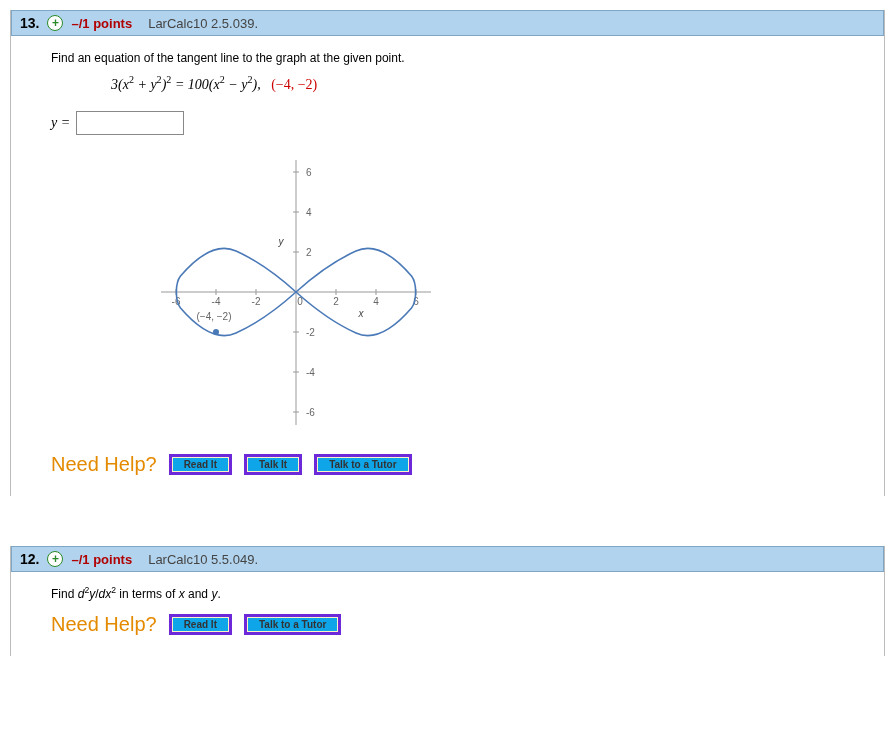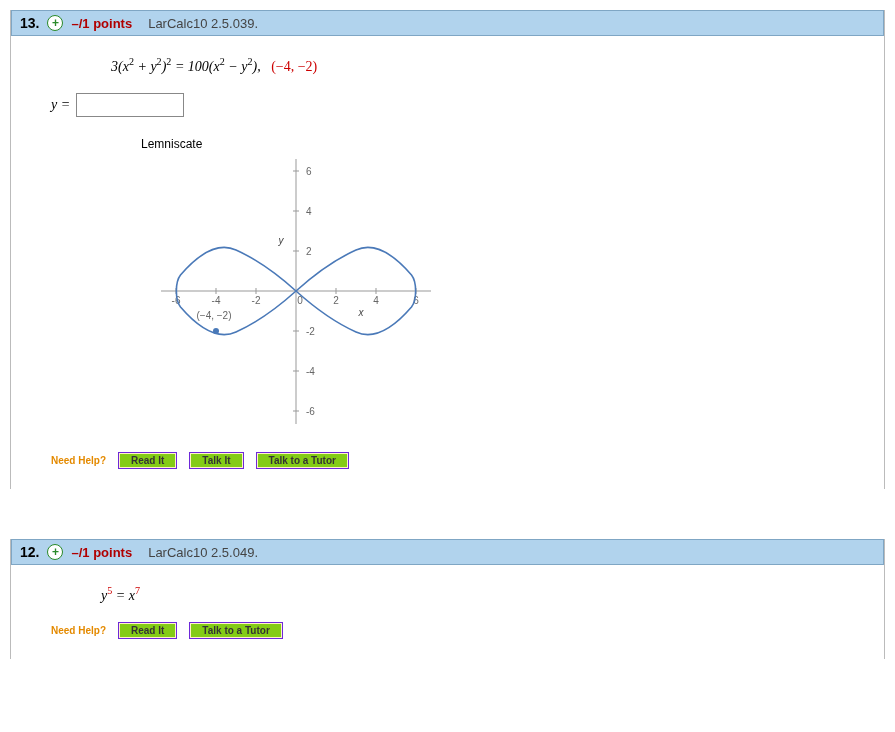--- a/index.html
+++ b/index.html
@@ -98,26 +98,26 @@
     margin: 0 0 20px 100px;
   }
   .help-row {
     display: flex;
     align-items: center;
     gap: 12px;
     margin-top: 12px;
   }
   .need-help {
     color: #e48a00;
-    font-weight: bold;
-    font-size: 10px;
+    font-weight: normal;
+    font-size: 20px;
   }
   .help-btn {
-    background: #84cc16;
-    border: 1px solid #6d28d9;
+    background: #0ea5e9;
+    border: 3px solid #6d28d9;
     padding: 2px 12px;
     font-family: Arial, sans-serif;
     font-size: 10px;
     font-weight: bold;
     color: #333;
     cursor: pointer;
     box-shadow: inset 0 0 0 1px #fff3c8;
   }
   sup { font-size: 0.72em; vertical-align: super; line-height: 0; font-style: normal;}
 </style>
@@ -125,29 +125,29 @@
 <body>
 
 <div class="question">
   <div class="q-header">
     <span class="q-num">13.</span>
     <span class="plus-icon">+</span>
     <span class="points">–/1 points</span>
     <span class="source">LarCalc10 2.5.039.</span>
   </div>
   <div class="q-body">
+    <div class="prompt">Find an equation of the tangent line to the graph at the given point.</div>
     <div class="equation-line">
       <span>3(</span>x<sup>2</sup><span> + </span>y<sup>2</sup><span>)</span><sup>2</sup><span> = 100(</span>x<sup>2</sup><span> − </span>y<sup>2</sup><span>),</span>&nbsp;&nbsp;&nbsp;<span class="point-red">(−4, −2)</span>
     </div>
     <div class="answer-row">
       <span class="answer-label">y =</span>
       <input class="answer-input" type="text" style="">
     </div>
 
-    <div class="graph-title">Lemniscate</div>
     <div class="graph-box">
       <svg width="290" height="275" viewBox="0 0 290 275">
 
         <g stroke="#999" stroke-width="1" fill="none">
           <line x1="10" y1="137" x2="280" y2="137"></line>
           <line x1="145" y1="5" x2="145" y2="270"></line>
         </g>
 
         <g stroke="#999" stroke-width="1">
           <line x1="25" y1="134" x2="25" y2="140"></line>
@@ -199,25 +199,25 @@
       <button class="help-btn">Talk to a Tutor</button>
     </div>
   </div>
 </div>
 
 <div class="question">
   <div class="q-header">
     <span class="q-num">12.</span>
     <span class="plus-icon">+</span>
     <span class="points">–/1 points</span>
-    <span class="source">LarCalc10 2.5.049.</span>
+    <span class="source">LarCalc10 5.5.049.</span>
   </div>
   <div class="q-body">
-    <div class="equation-line" style="margin-left:50px;">
-      <span>y</span><sup style="color:#c00;">5</sup><span> = </span><span>x</span><sup style="color:#c00;">7</sup>
+    <div class="prompt">
+      <span>Find </span><i>d</i><sup>2</sup><i>y</i>/<i>dx</i><sup>2</sup><span> in terms of </span><i>x</i><span> and </span><i>y</i><span>.</span>
     </div>
     <div class="help-row">
       <span class="need-help">Need Help?</span>
       <button class="help-btn">Read It</button>
       <button class="help-btn">Talk to a Tutor</button>
     </div>
   </div>
 </div>
 
 </body></html>

